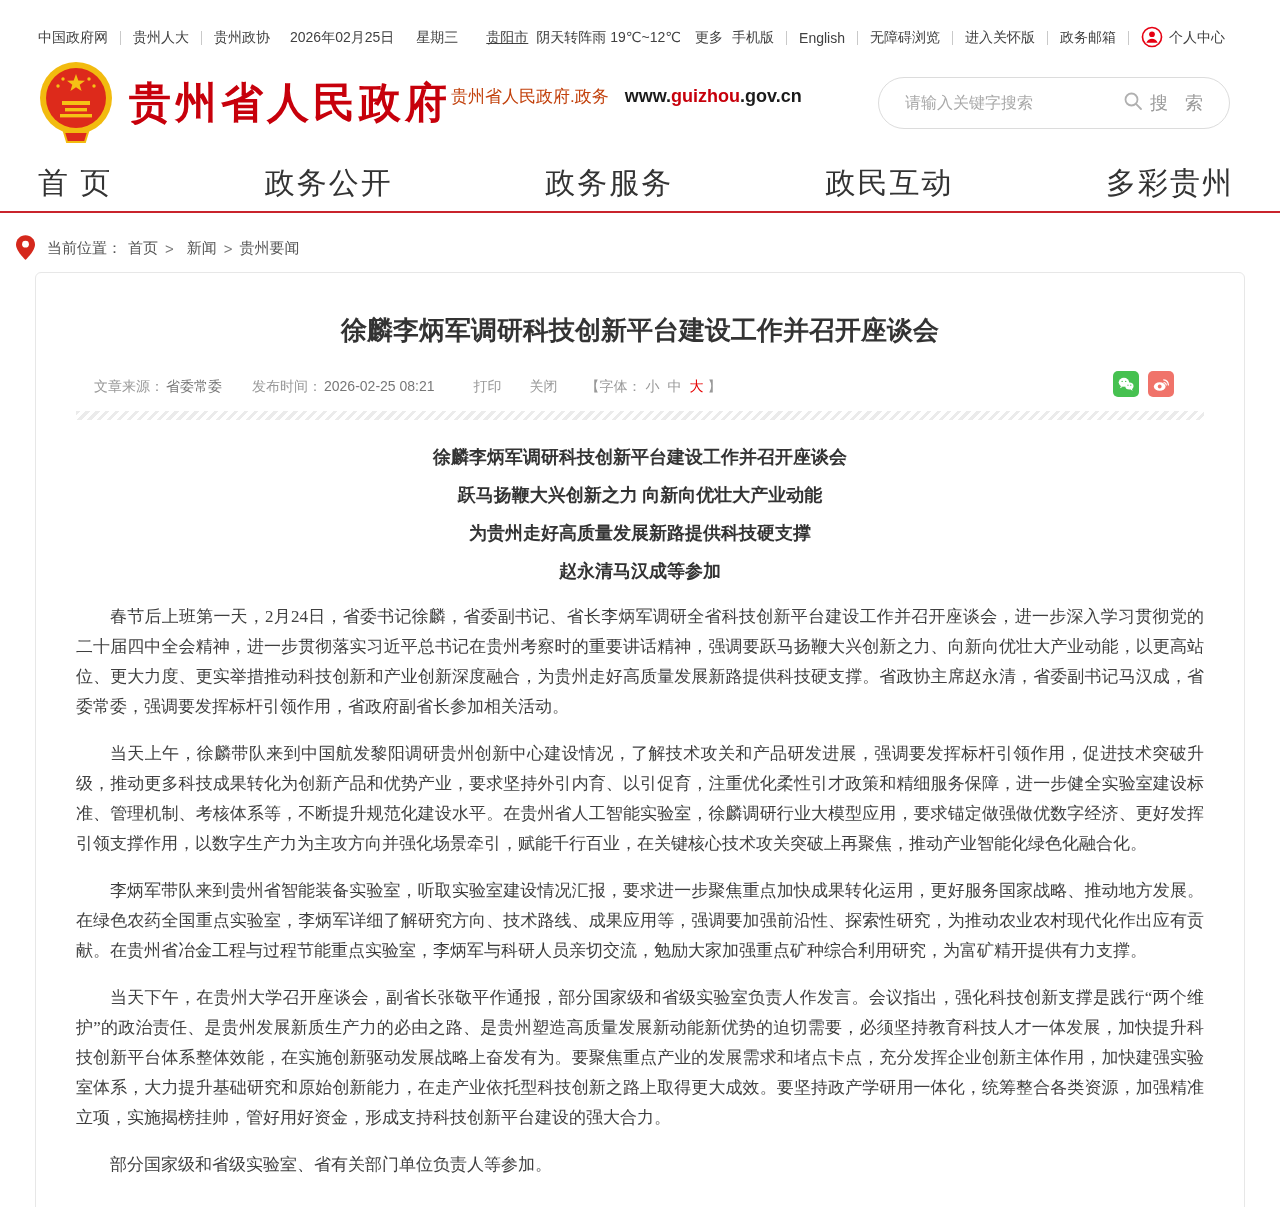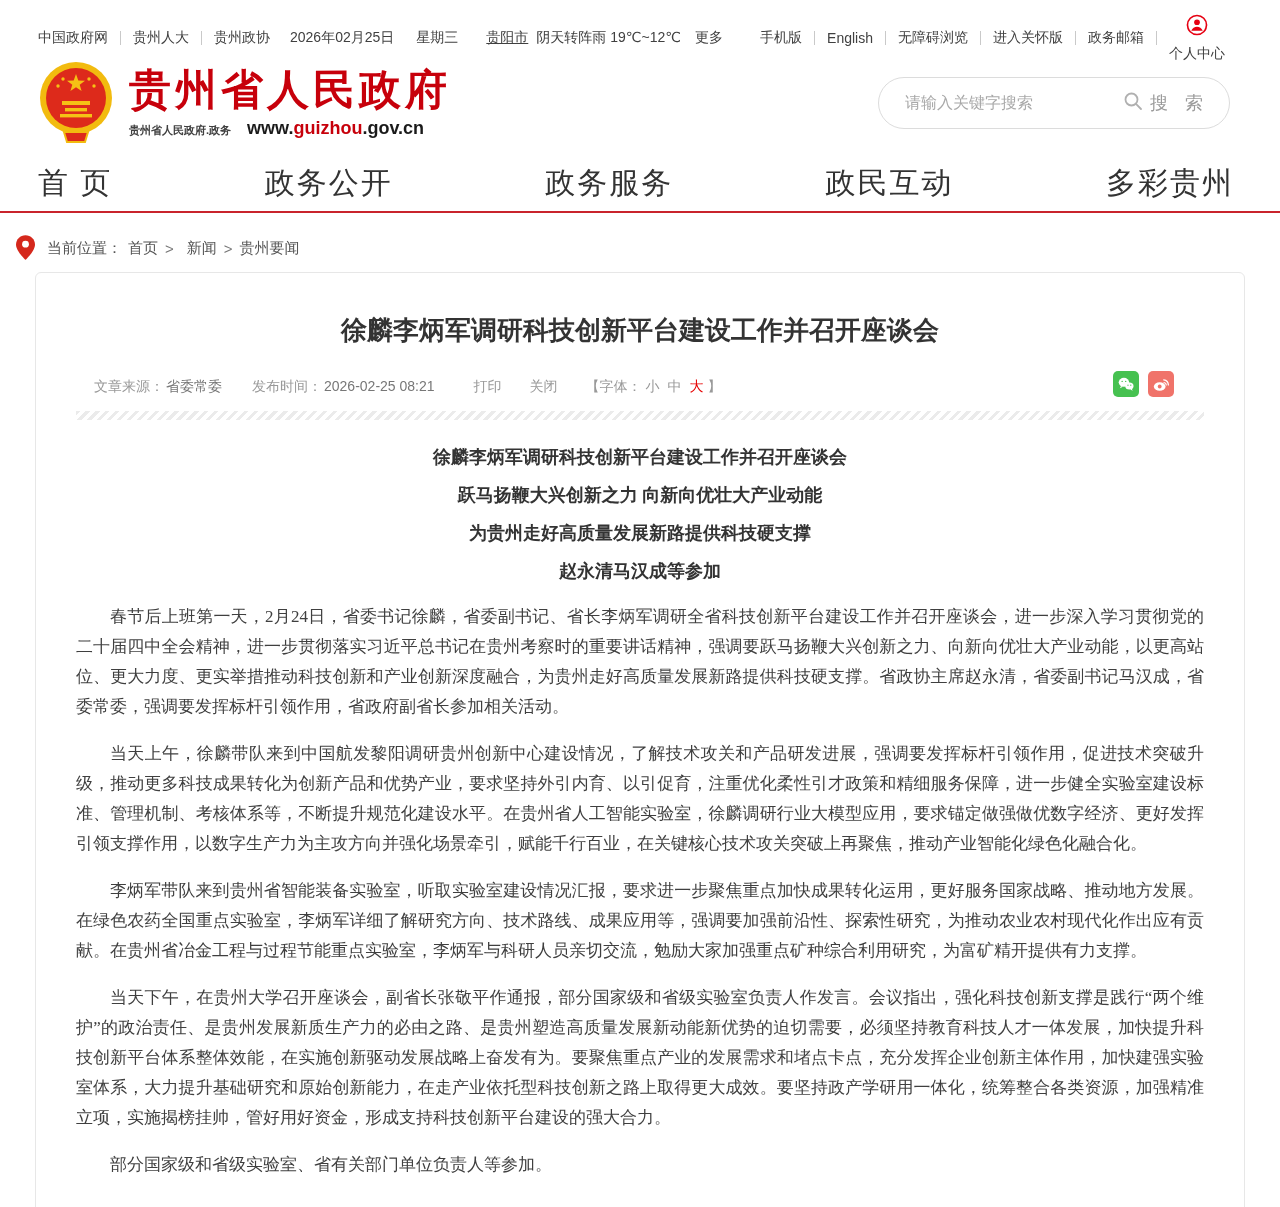--- a/index.html
+++ b/index.html
@@ -13,30 +13,30 @@
   
   .topbar { height:50px; display:flex; justify-content:space-between; align-items:center;
             padding:0 55px 0 38px; font-size:14px; color:#404040; white-space:nowrap; }
   .tb-group { display:flex; align-items:center;margin-top:26px; }
   .tb-sep { width:1px; height:14px; background:#c9c9c9; margin:0 12px; }
   .tb-date { margin-left:20px; }
   .tb-weekday { margin-left:22px; }
   .tb-city { margin-left:28px;text-decoration:underline; }
   .tb-weather { margin-left:8px; }
   .tb-more { margin-left:14px; }
-  .tb-user { display:flex; align-items:center; gap:6px;flex-direction:column; }
+  .tb-user { display:flex; align-items:center; gap:6px; }
 
   
   .header { height:106px; display:flex; justify-content:space-between; align-items:center;
             padding:0 50px 0 38px; }
   .brand { display:flex; align-items:center; gap:15px; }
-  .brand-text { display:flex; flex-direction:column; }
+  .brand-text { display:flex; flex-direction:row; }
   .site-title { font-size:42px; font-weight:bold; color:#c7000b; letter-spacing:4px; line-height:1.1; }
   .site-sub { display:flex; align-items:baseline; gap:16px; margin-top:5px; }
-  .site-sub-name { font-size:11px; font-weight:bold; color:#404040; }
+  .site-sub-name { font-size:17px; font-weight:normal; color:#c2410c; }
   .site-url { font-size:18px; font-weight:bold; color:#1a1a1a; }
   .red-text { color:#c7000b; }
 
   .search { width:352px; height:52px; border:1px solid #dcdcdc; border-radius:27px;
             display:flex; align-items:center; padding:0 20px 0 24px; }
   .search input { flex:1; border:none; outline:none; font-size:16px; color:#333; background:transparent;
                   font-family:"Liberation Sans","DejaVu Sans",sans-serif; }
   .search input::placeholder { color:#a9a9a9; }
   .search-btn { display:flex; align-items:center; gap:7px; color:#9a9a9a; font-size:18px; letter-spacing:6px; }
 

